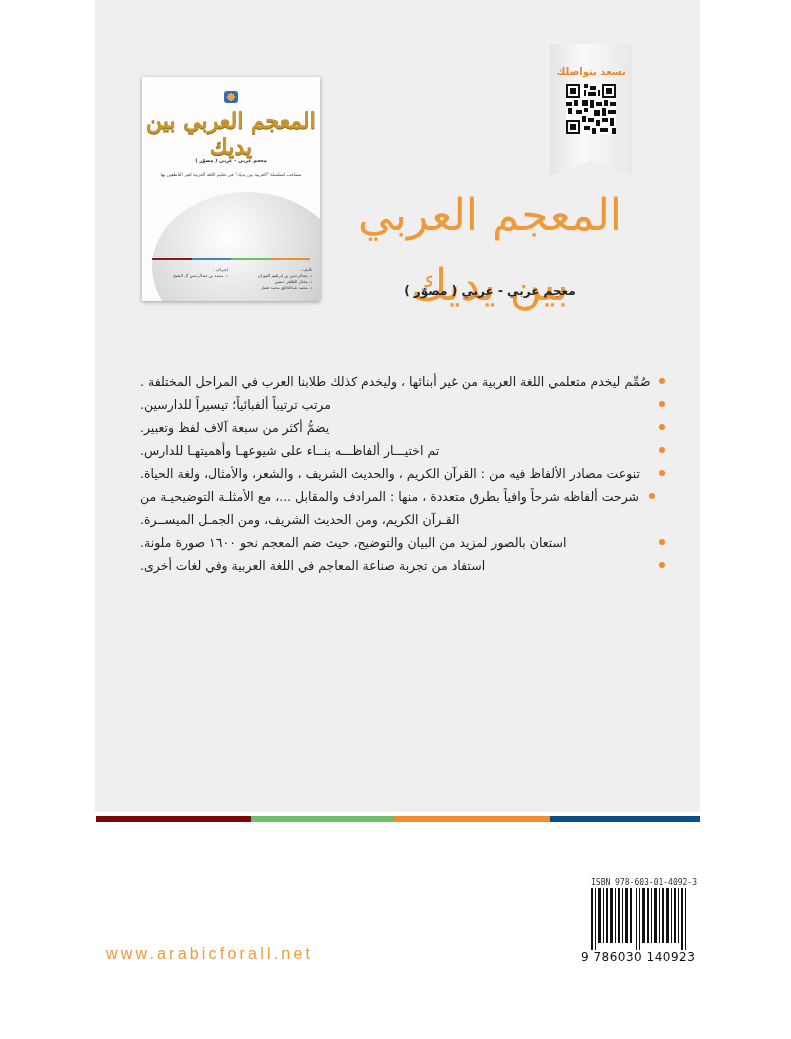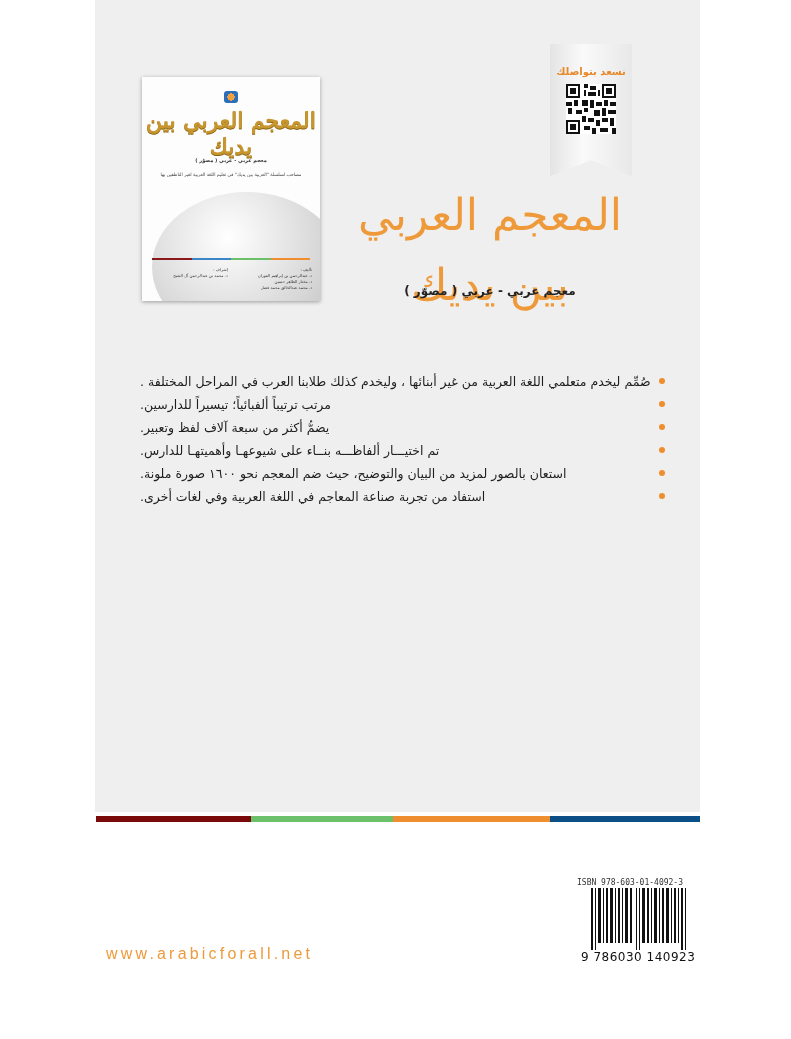--- a/index.html
+++ b/index.html
@@ -69,21 +69,21 @@
     content:""; position:absolute; right:0; top:8px; width:6px; height:6px; border-radius:50%;
     background:#ef8e2e;
   }
   .features li.indent { padding-right:22px; }
   .features li.indent::before { right:10px; }
 
   .color-bar { position:absolute; left:96px; top:816px; width:604px; height:6px; display:flex; }
   .color-bar span { display:block; height:100%; }
 
   .isbn {
-    position:absolute; left:577px; top:878px; width:120px; text-align:left;
+    position:absolute; left:577px; top:878px; width:120px; text-align:right;
     font-family:"DejaVu Sans Mono", monospace; font-size:8px; color:#333;
   }
   .barcode {
     position:absolute; left:583px; top:888px; width:115px; height:72px; background:#fff;
   }
   .barcode svg { display:block; }
   .barcode-digits {
     position:absolute; left:581px; top:950px; width:120px; font-size:12px; color:#111;
     background:transparent; letter-spacing:0.5px;
   }
@@ -171,20 +171,22 @@
 </div>
 
 <div class="main-title">المعجم العربي بين يديك</div>
 <div class="main-sub">معجم عربي - عربي ( مصوّر )</div>
 
 <ul class="features">
   <li>صُمِّم ليخدم متعلمي اللغة العربية من غير أبنائها ، وليخدم كذلك طلابنا العرب في المراحل المختلفة .</li>
   <li>مرتب ترتيباً ألفبائياً؛ تيسيراً للدارسين.</li>
   <li>يضمُّ أكثر من سبعة آلاف لفظ وتعبير.</li>
   <li>تم اختيـــار ألفاظـــه بنــاء على شيوعهـا وأهميتهـا للدارس.</li>
+  <li>تنوعت مصادر الألفاظ فيه من : القرآن الكريم ، والحديث الشريف ، والشعر، والأمثال، ولغة الحياة.</li>
+  <li class="indent">شرحت ألفاظه شرحاً وافياً بطرق متعددة ، منها : المرادف والمقابل ...، مع الأمثلـة التوضيحيـة من القـرآن الكريم، ومن الحديث الشريف، ومن الجمـل الميســرة.</li>
   <li>استعان بالصور لمزيد من البيان والتوضيح، حيث ضم المعجم نحو ١٦٠٠ صورة ملونة.</li>
   <li>استفاد من تجربة صناعة المعاجم في اللغة العربية وفي لغات أخرى.</li>
 </ul>
 
 <div class="color-bar">
   <span style="width:155px;background:#7a0a0a"></span>
   <span style="width:142px;background:#6cc06a"></span>
   <span style="width:157px;background:#ef8e2e"></span>
   <span style="width:150px;background:#0c4f86"></span>
 </div>

